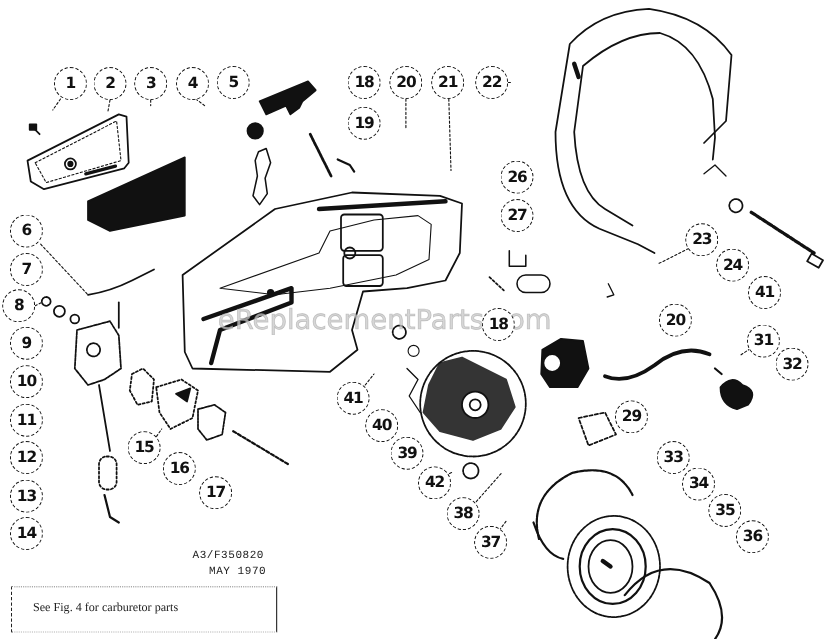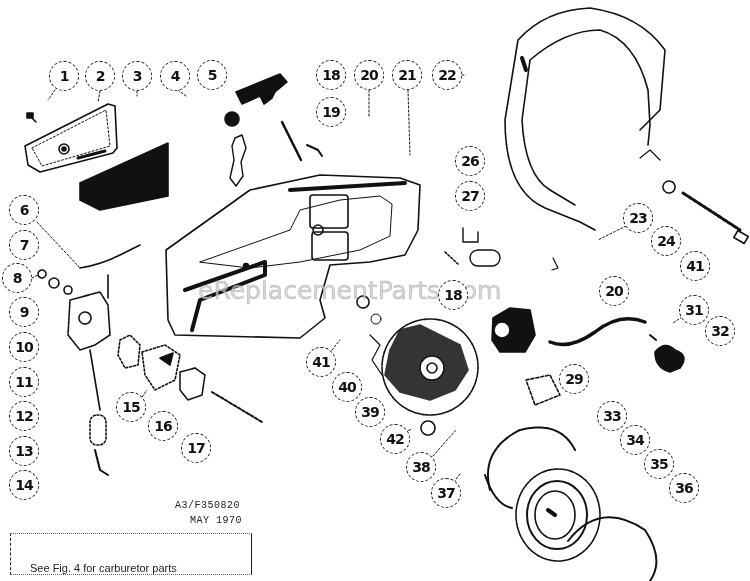--- a/index.html
+++ b/index.html
@@ -16,22 +16,22 @@
     position:absolute; font-family:"Liberation Mono", monospace; font-size:10px; color:#222;
     letter-spacing:0.5px;
   }
   .note-box {
     position:absolute; left:10px; top:533px; width:242px; height:42px;
     border-left:1.5px dashed #222; border-right:1.5px solid #222;
     border-top:1px dotted #666; border-bottom:1px dotted #666;
     box-sizing:border-box;
   }
   .note-text {
-    position:absolute; left:30px; top:546px; font-family:Liberation Sans, sans-serif;
-    font-size:11px; color:#222;margin-top:16px;
+    position:absolute; left:30px; top:546px; font-family:Liberation Serif, serif;
+    font-size:11px; color:#222;
   }
   .watermark {
     position:absolute; left:198px; top:276px; font-family:"DejaVu Sans", sans-serif;
     font-size:25px; color:rgba(200,200,200,0.75); letter-spacing:0px;
     -webkit-text-stroke:0.6px rgba(150,150,150,0.5);
     pointer-events:none;
   }
   svg.art { position:absolute; left:0; top:0; }
 </style>
 </head>

